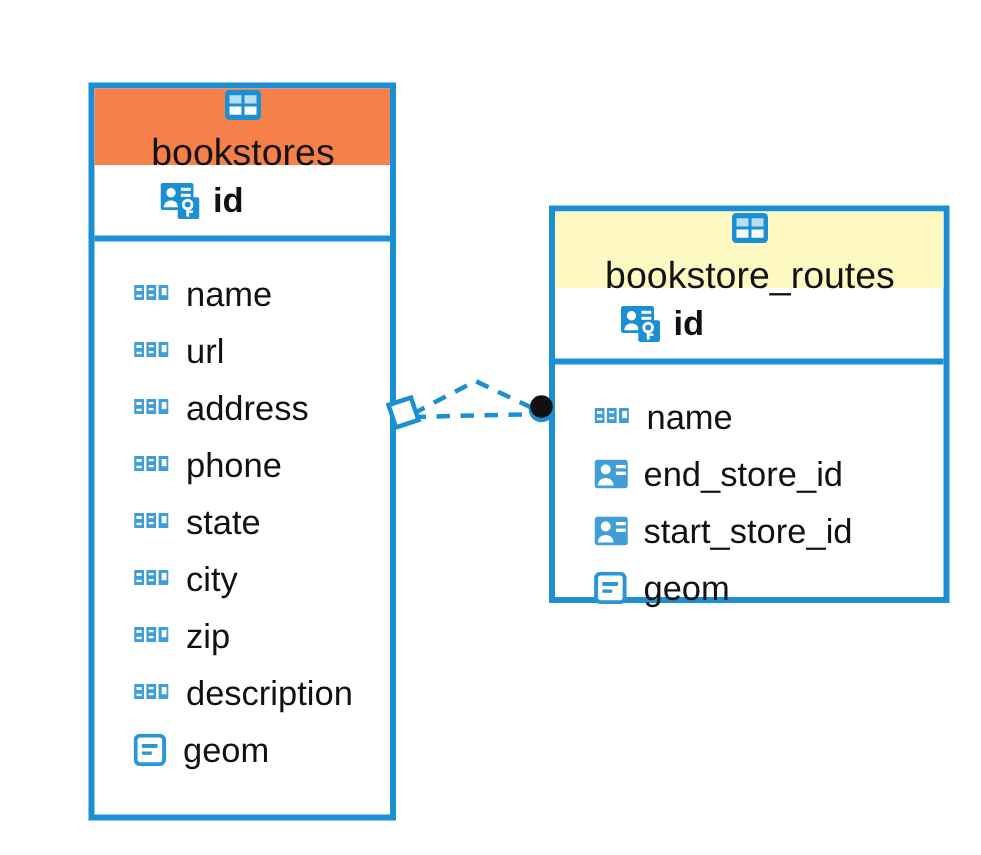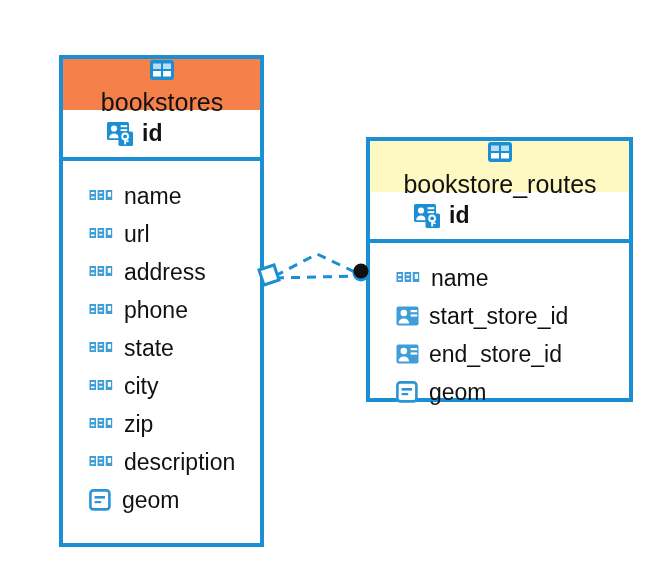--- a/index.html
+++ b/index.html
@@ -346,34 +346,34 @@
       <div class="field-row">
         <span class="icon">
           <svg width="24" height="22" viewBox="0 0 24 22">
             <rect x="0.5" y="1.5" width="22" height="19" rx="2" fill="#3f9ed8"></rect>
             <circle cx="7.8" cy="8" r="3.3" fill="#ffffff"></circle>
             <path d="M2.6 18.6c0-3.2 2.4-5 5.2-5s5.2 1.8 5.2 5z" fill="#ffffff"></path>
             <rect x="14.6" y="5" width="6.6" height="2.2" fill="#ffffff"></rect>
             <rect x="14.6" y="9.4" width="6.6" height="2.2" fill="#ffffff"></rect>
           </svg>
         </span>
-        <span class="field-name">start_store_id</span>
+        <span class="field-name">end_store_id</span>
       </div>
 
       <div class="field-row">
         <span class="icon">
           <svg width="24" height="22" viewBox="0 0 24 22">
             <rect x="0.5" y="1.5" width="22" height="19" rx="2" fill="#3f9ed8"></rect>
             <circle cx="7.8" cy="8" r="3.3" fill="#ffffff"></circle>
             <path d="M2.6 18.6c0-3.2 2.4-5 5.2-5s5.2 1.8 5.2 5z" fill="#ffffff"></path>
             <rect x="14.6" y="5" width="6.6" height="2.2" fill="#ffffff"></rect>
             <rect x="14.6" y="9.4" width="6.6" height="2.2" fill="#ffffff"></rect>
           </svg>
         </span>
-        <span class="field-name">end_store_id</span>
+        <span class="field-name">start_store_id</span>
       </div>
 
       <div class="field-row">
         <span class="icon">
           <svg width="24" height="22" viewBox="0 0 24 22">
             <rect x="1.4" y="1.4" width="19" height="19" rx="3" fill="#ffffff" stroke="#2b94d6" stroke-width="2.6"></rect>
             <rect x="5.6" y="7" width="10.4" height="2.6" fill="#2b94d6"></rect>
             <rect x="5.6" y="12" width="6.6" height="2.2" fill="#2b94d6"></rect>
           </svg>
         </span>

